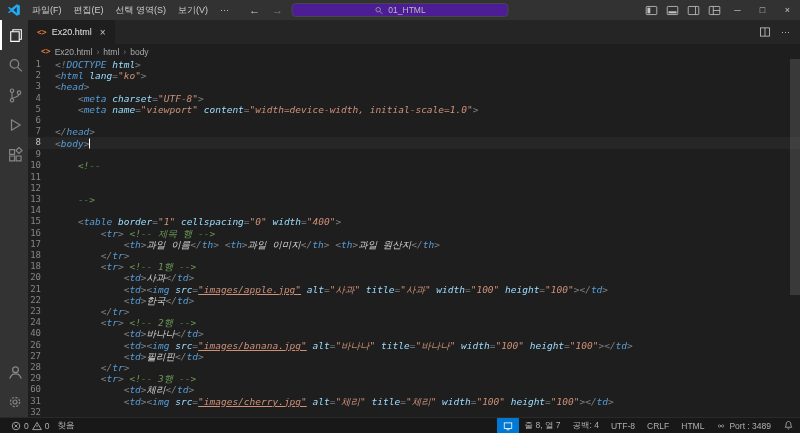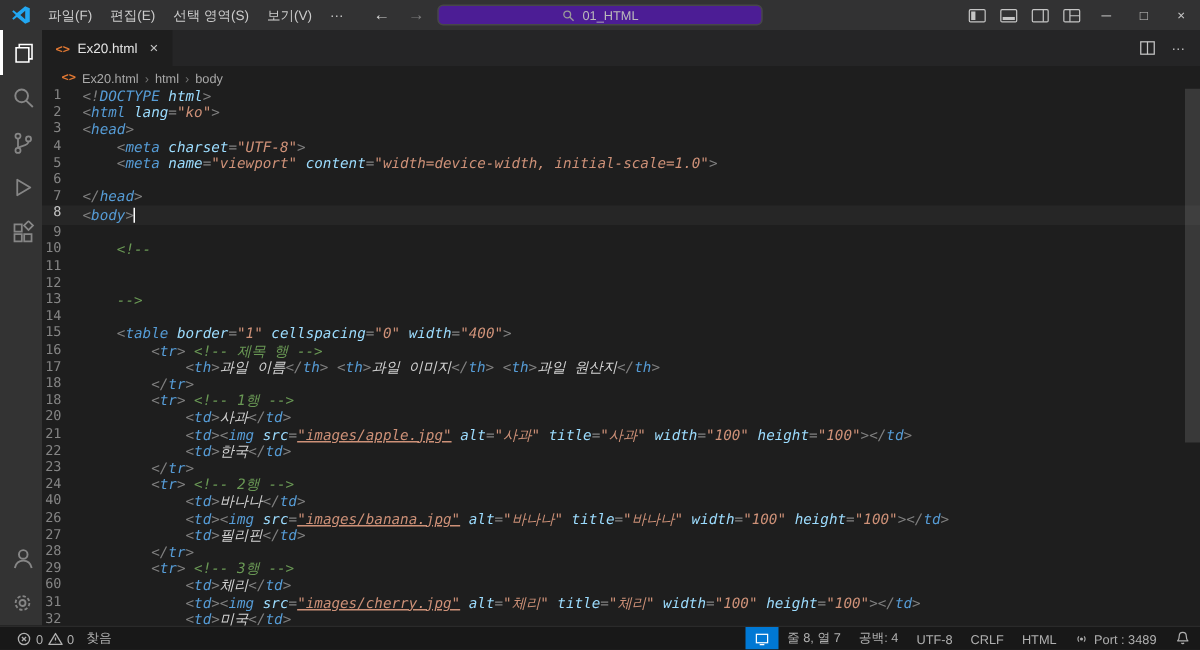--- a/index.html
+++ b/index.html
@@ -220,21 +220,21 @@
             <div class="code-line"><span class="ln">22</span><span class="lc"><span class="tok-x">            </span><span class="tok-p">&lt;</span><span class="tok-t">td</span><span class="tok-p">&gt;</span><span class="tok-x">한국</span><span class="tok-p">&lt;/</span><span class="tok-t">td</span><span class="tok-p">&gt;</span></span></div>
             <div class="code-line"><span class="ln">23</span><span class="lc"><span class="tok-x">        </span><span class="tok-p">&lt;/</span><span class="tok-t">tr</span><span class="tok-p">&gt;</span></span></div>
             <div class="code-line"><span class="ln">24</span><span class="lc"><span class="tok-x">        </span><span class="tok-p">&lt;</span><span class="tok-t">tr</span><span class="tok-p">&gt;</span><span class="tok-c"> &lt;!-- 2행 --&gt;</span></span></div>
             <div class="code-line"><span class="ln">40</span><span class="lc"><span class="tok-x">            </span><span class="tok-p">&lt;</span><span class="tok-t">td</span><span class="tok-p">&gt;</span><span class="tok-x">바나나</span><span class="tok-p">&lt;/</span><span class="tok-t">td</span><span class="tok-p">&gt;</span></span></div>
             <div class="code-line"><span class="ln">26</span><span class="lc"><span class="tok-x">            </span><span class="tok-p">&lt;</span><span class="tok-t">td</span><span class="tok-p">&gt;</span><span class="tok-p">&lt;</span><span class="tok-t">img</span><span class="tok-a"> src</span><span class="tok-p">=</span><span class="tok-u">"images/banana.jpg"</span><span class="tok-a"> alt</span><span class="tok-p">=</span><span class="tok-s">"바나나"</span><span class="tok-a"> title</span><span class="tok-p">=</span><span class="tok-s">"바나나"</span><span class="tok-a"> width</span><span class="tok-p">=</span><span class="tok-s">"100"</span><span class="tok-a"> height</span><span class="tok-p">=</span><span class="tok-s">"100"</span><span class="tok-p">&gt;</span><span class="tok-p">&lt;/</span><span class="tok-t">td</span><span class="tok-p">&gt;</span></span></div>
             <div class="code-line"><span class="ln">27</span><span class="lc"><span class="tok-x">            </span><span class="tok-p">&lt;</span><span class="tok-t">td</span><span class="tok-p">&gt;</span><span class="tok-x">필리핀</span><span class="tok-p">&lt;/</span><span class="tok-t">td</span><span class="tok-p">&gt;</span></span></div>
             <div class="code-line"><span class="ln">28</span><span class="lc"><span class="tok-x">        </span><span class="tok-p">&lt;/</span><span class="tok-t">tr</span><span class="tok-p">&gt;</span></span></div>
             <div class="code-line"><span class="ln">29</span><span class="lc"><span class="tok-x">        </span><span class="tok-p">&lt;</span><span class="tok-t">tr</span><span class="tok-p">&gt;</span><span class="tok-c"> &lt;!-- 3행 --&gt;</span></span></div>
             <div class="code-line"><span class="ln">60</span><span class="lc"><span class="tok-x">            </span><span class="tok-p">&lt;</span><span class="tok-t">td</span><span class="tok-p">&gt;</span><span class="tok-x">체리</span><span class="tok-p">&lt;/</span><span class="tok-t">td</span><span class="tok-p">&gt;</span></span></div>
             <div class="code-line"><span class="ln">31</span><span class="lc"><span class="tok-x">            </span><span class="tok-p">&lt;</span><span class="tok-t">td</span><span class="tok-p">&gt;</span><span class="tok-p">&lt;</span><span class="tok-t">img</span><span class="tok-a"> src</span><span class="tok-p">=</span><span class="tok-u">"images/cherry.jpg"</span><span class="tok-a"> alt</span><span class="tok-p">=</span><span class="tok-s">"체리"</span><span class="tok-a"> title</span><span class="tok-p">=</span><span class="tok-s">"체리"</span><span class="tok-a"> width</span><span class="tok-p">=</span><span class="tok-s">"100"</span><span class="tok-a"> height</span><span class="tok-p">=</span><span class="tok-s">"100"</span><span class="tok-p">&gt;</span><span class="tok-p">&lt;/</span><span class="tok-t">td</span><span class="tok-p">&gt;</span></span></div>
-            <div class="code-line"><span class="ln">32</span><span class="lc"><span class="tok-x">            </span><span class="tok-p">&lt;</span><span class="tok-t">td</span><span class="tok-p">&gt;</span><span class="tok-x">미국</span><span class="tok-p">&lt;/</span><span class="tok-t">td</span><span class="tok-p">&gt;</span></span></div>
+            <div class="code-line"><span class="ln">32</span></div>
           </div>
         <div class="scroll">
           <div class="thumb"></div>
         </div>
       </div>
 
     </div>
   </div>
 
   <div class="statusbar">

